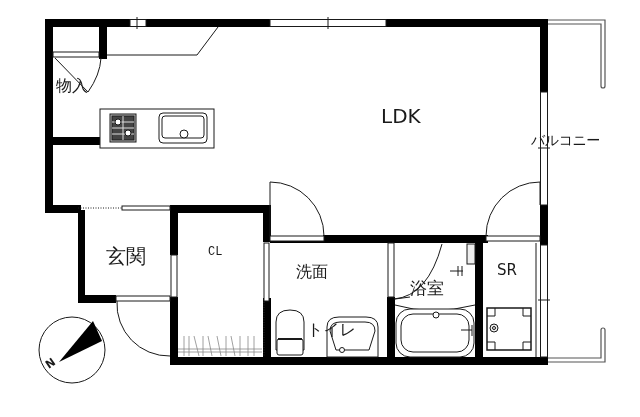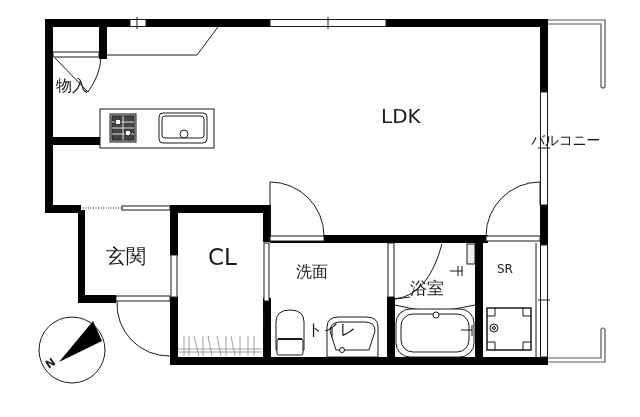--- a/index.html
+++ b/index.html
@@ -3,25 +3,25 @@
   <meta charset="utf-8">
   <style>
     html, body { margin: 0; padding: 0; background: #ffffff; }
     body { width: 640px; height: 417px; position: relative; overflow: hidden; font-family: "DejaVu Sans", sans-serif; }
     #plan { position: absolute; left: 0; top: 0; }
     .label { position: absolute; color: #1a1a1a; white-space: nowrap; line-height: 1; font-family: "DejaVu Sans", sans-serif; }
     .lbl-ldk { left: 381px; top: 106px; font-size: 20px; }
     .lbl-storage { left: 56px; top: 33px; font-size: 16px; margin-top: 45px; }
     .lbl-balcony { left: 531px; top: 113px; font-size: 14px; letter-spacing: -0.5px; margin-top: 20px; }
     .lbl-entrance { left: 106px; top: 246px; font-size: 20px; }
-    .lbl-cl { left: 208px; top: 246px; font-size: 23px; }
+    .lbl-cl { left: 208px; top: 246px; font-size: 12px; font-family: Liberation Mono, monospace; }
     .lbl-washroom { left: 296px; top: 264px; font-size: 16px; }
     .lbl-toilet { left: 307px; top: 284px; font-size: 16px; margin-top: 38px; }
     .lbl-bath { left: 410px; top: 280px; font-size: 17px; font-family: Liberation Serif, serif; }
-    .lbl-sr { left: 497px; top: 263px; font-size: 12px; }
+    .lbl-sr { left: 497px; top: 263px; font-size: 15px; }
     .lbl-north { left: 46px; top: 358px; font-size: 11px; font-weight: bold; transform: rotate(-35deg); }
   </style>
 </head>
 <body>
 
 <svg id="plan" width="640" height="417" viewBox="0 0 640 417" xmlns="http://www.w3.org/2000/svg">
 
   <g fill="#000">
 
     <rect x="45" y="19" width="86" height="8"></rect>

